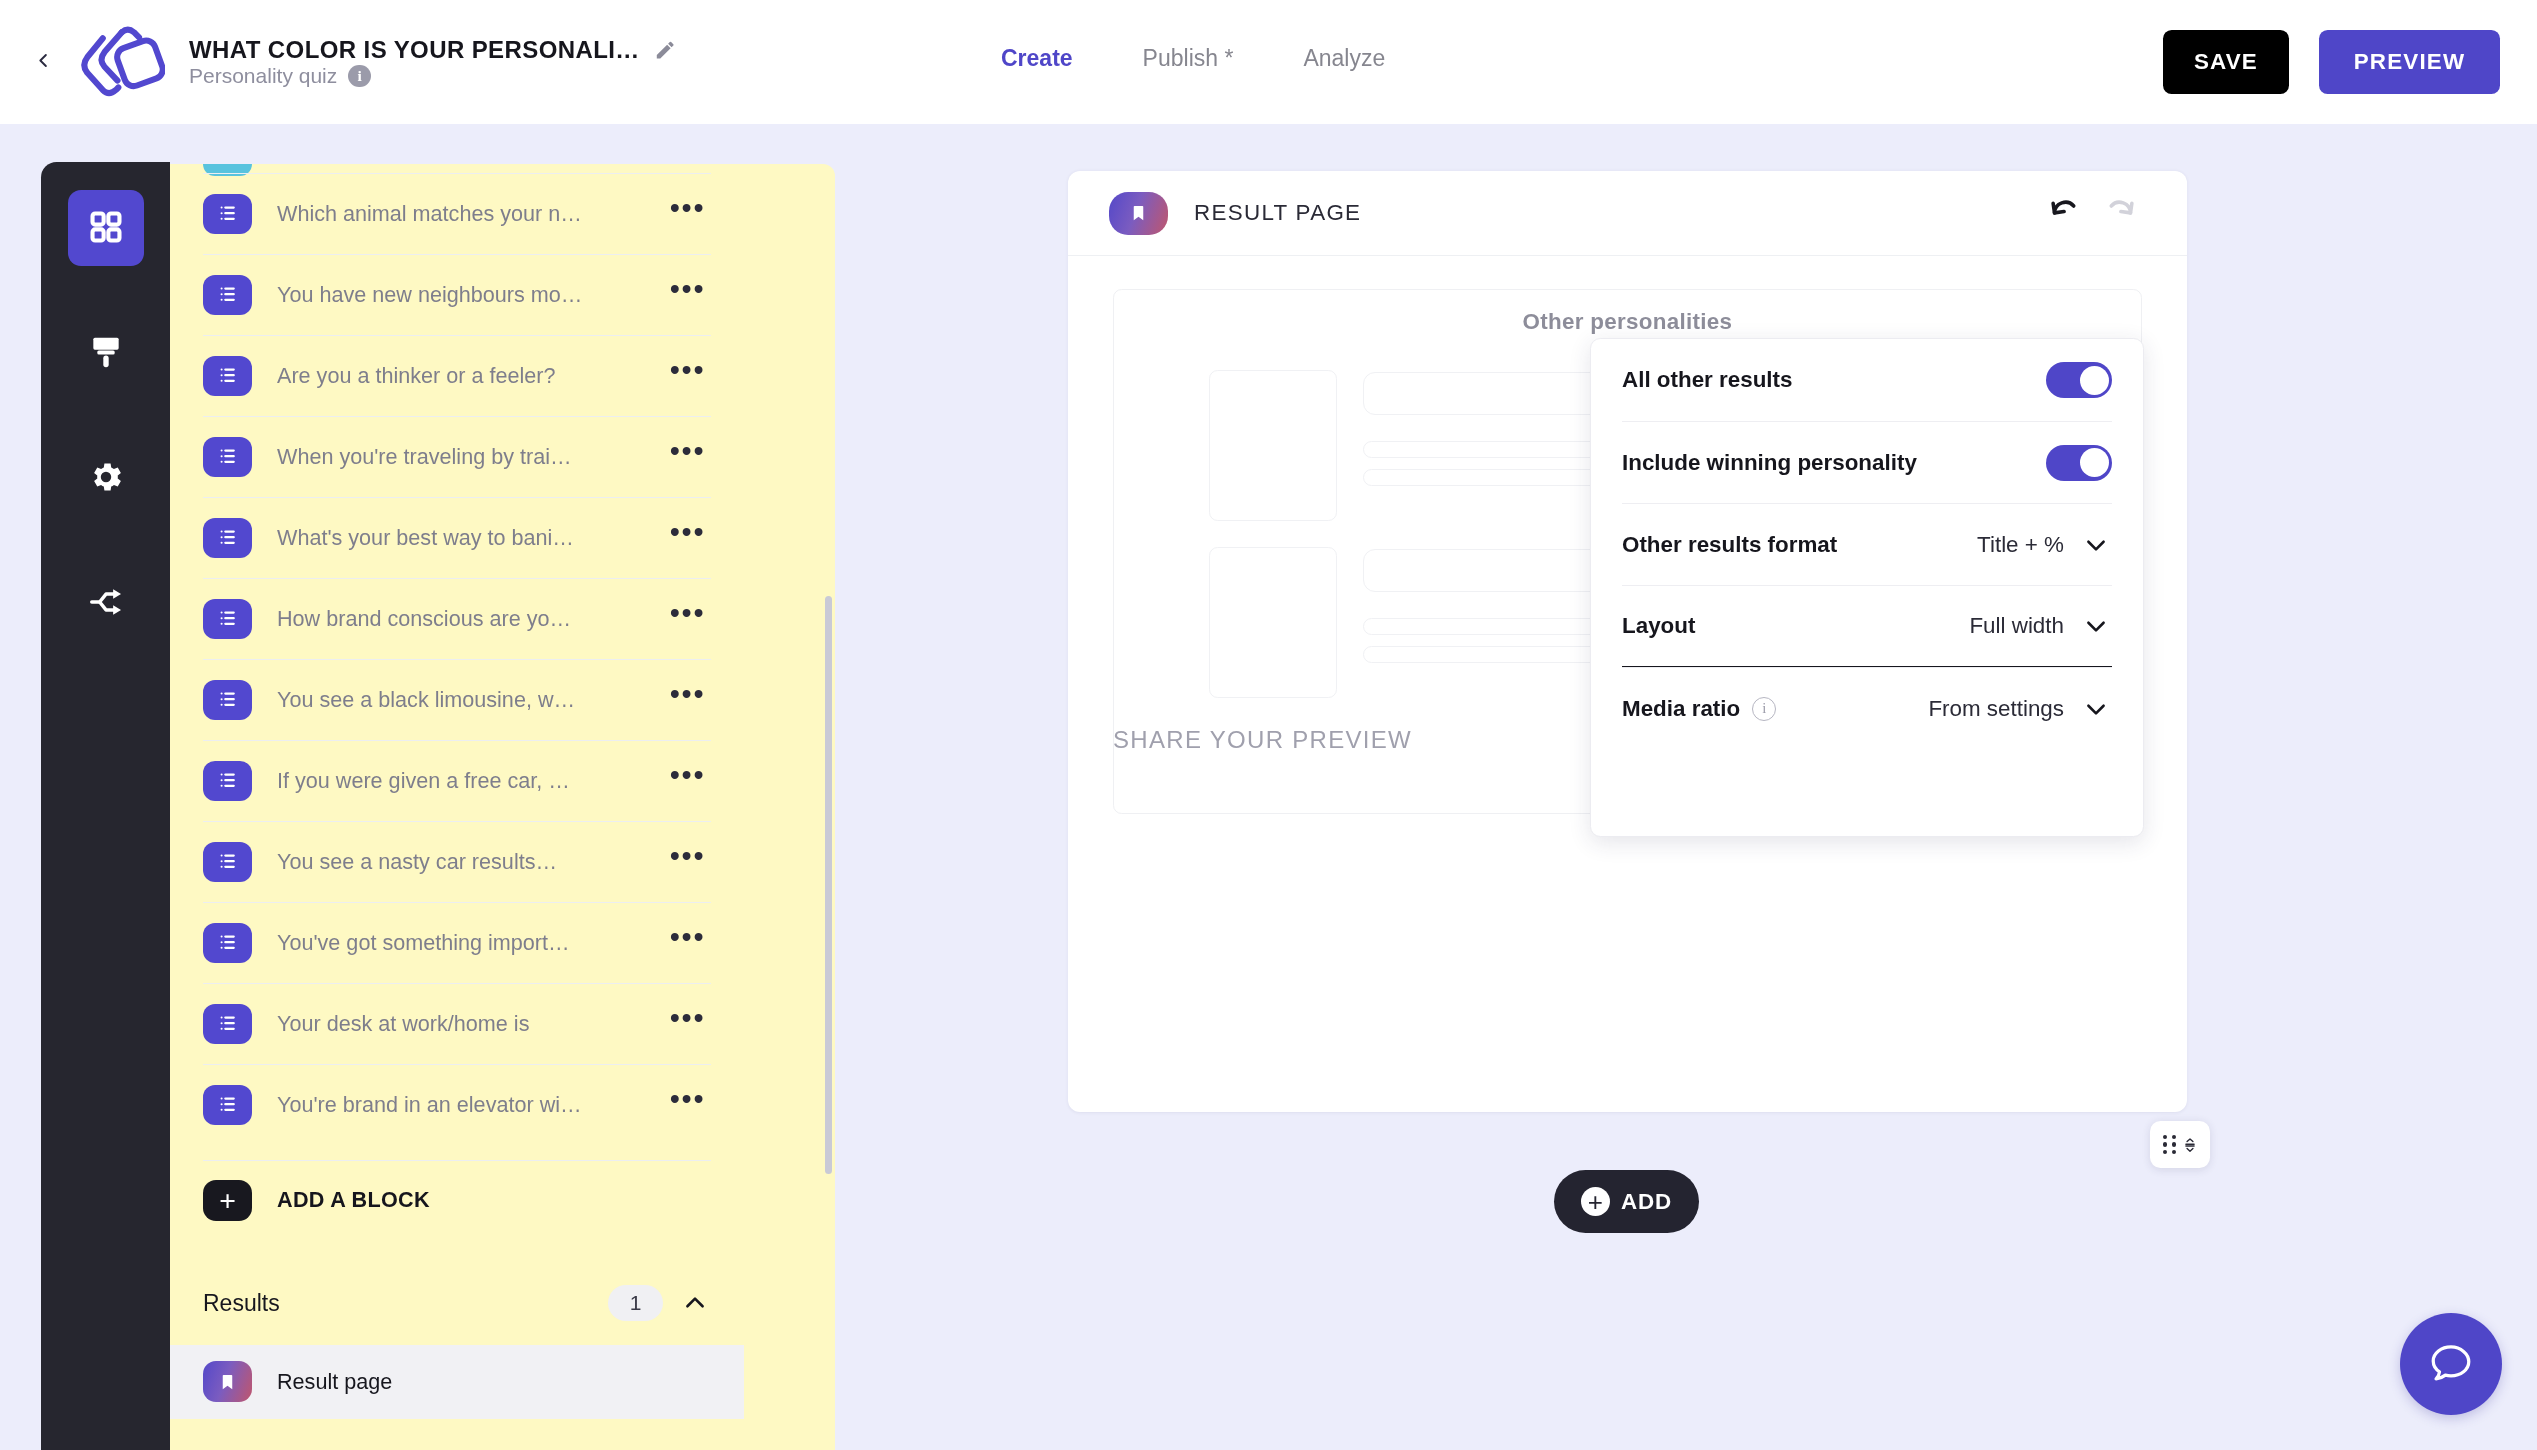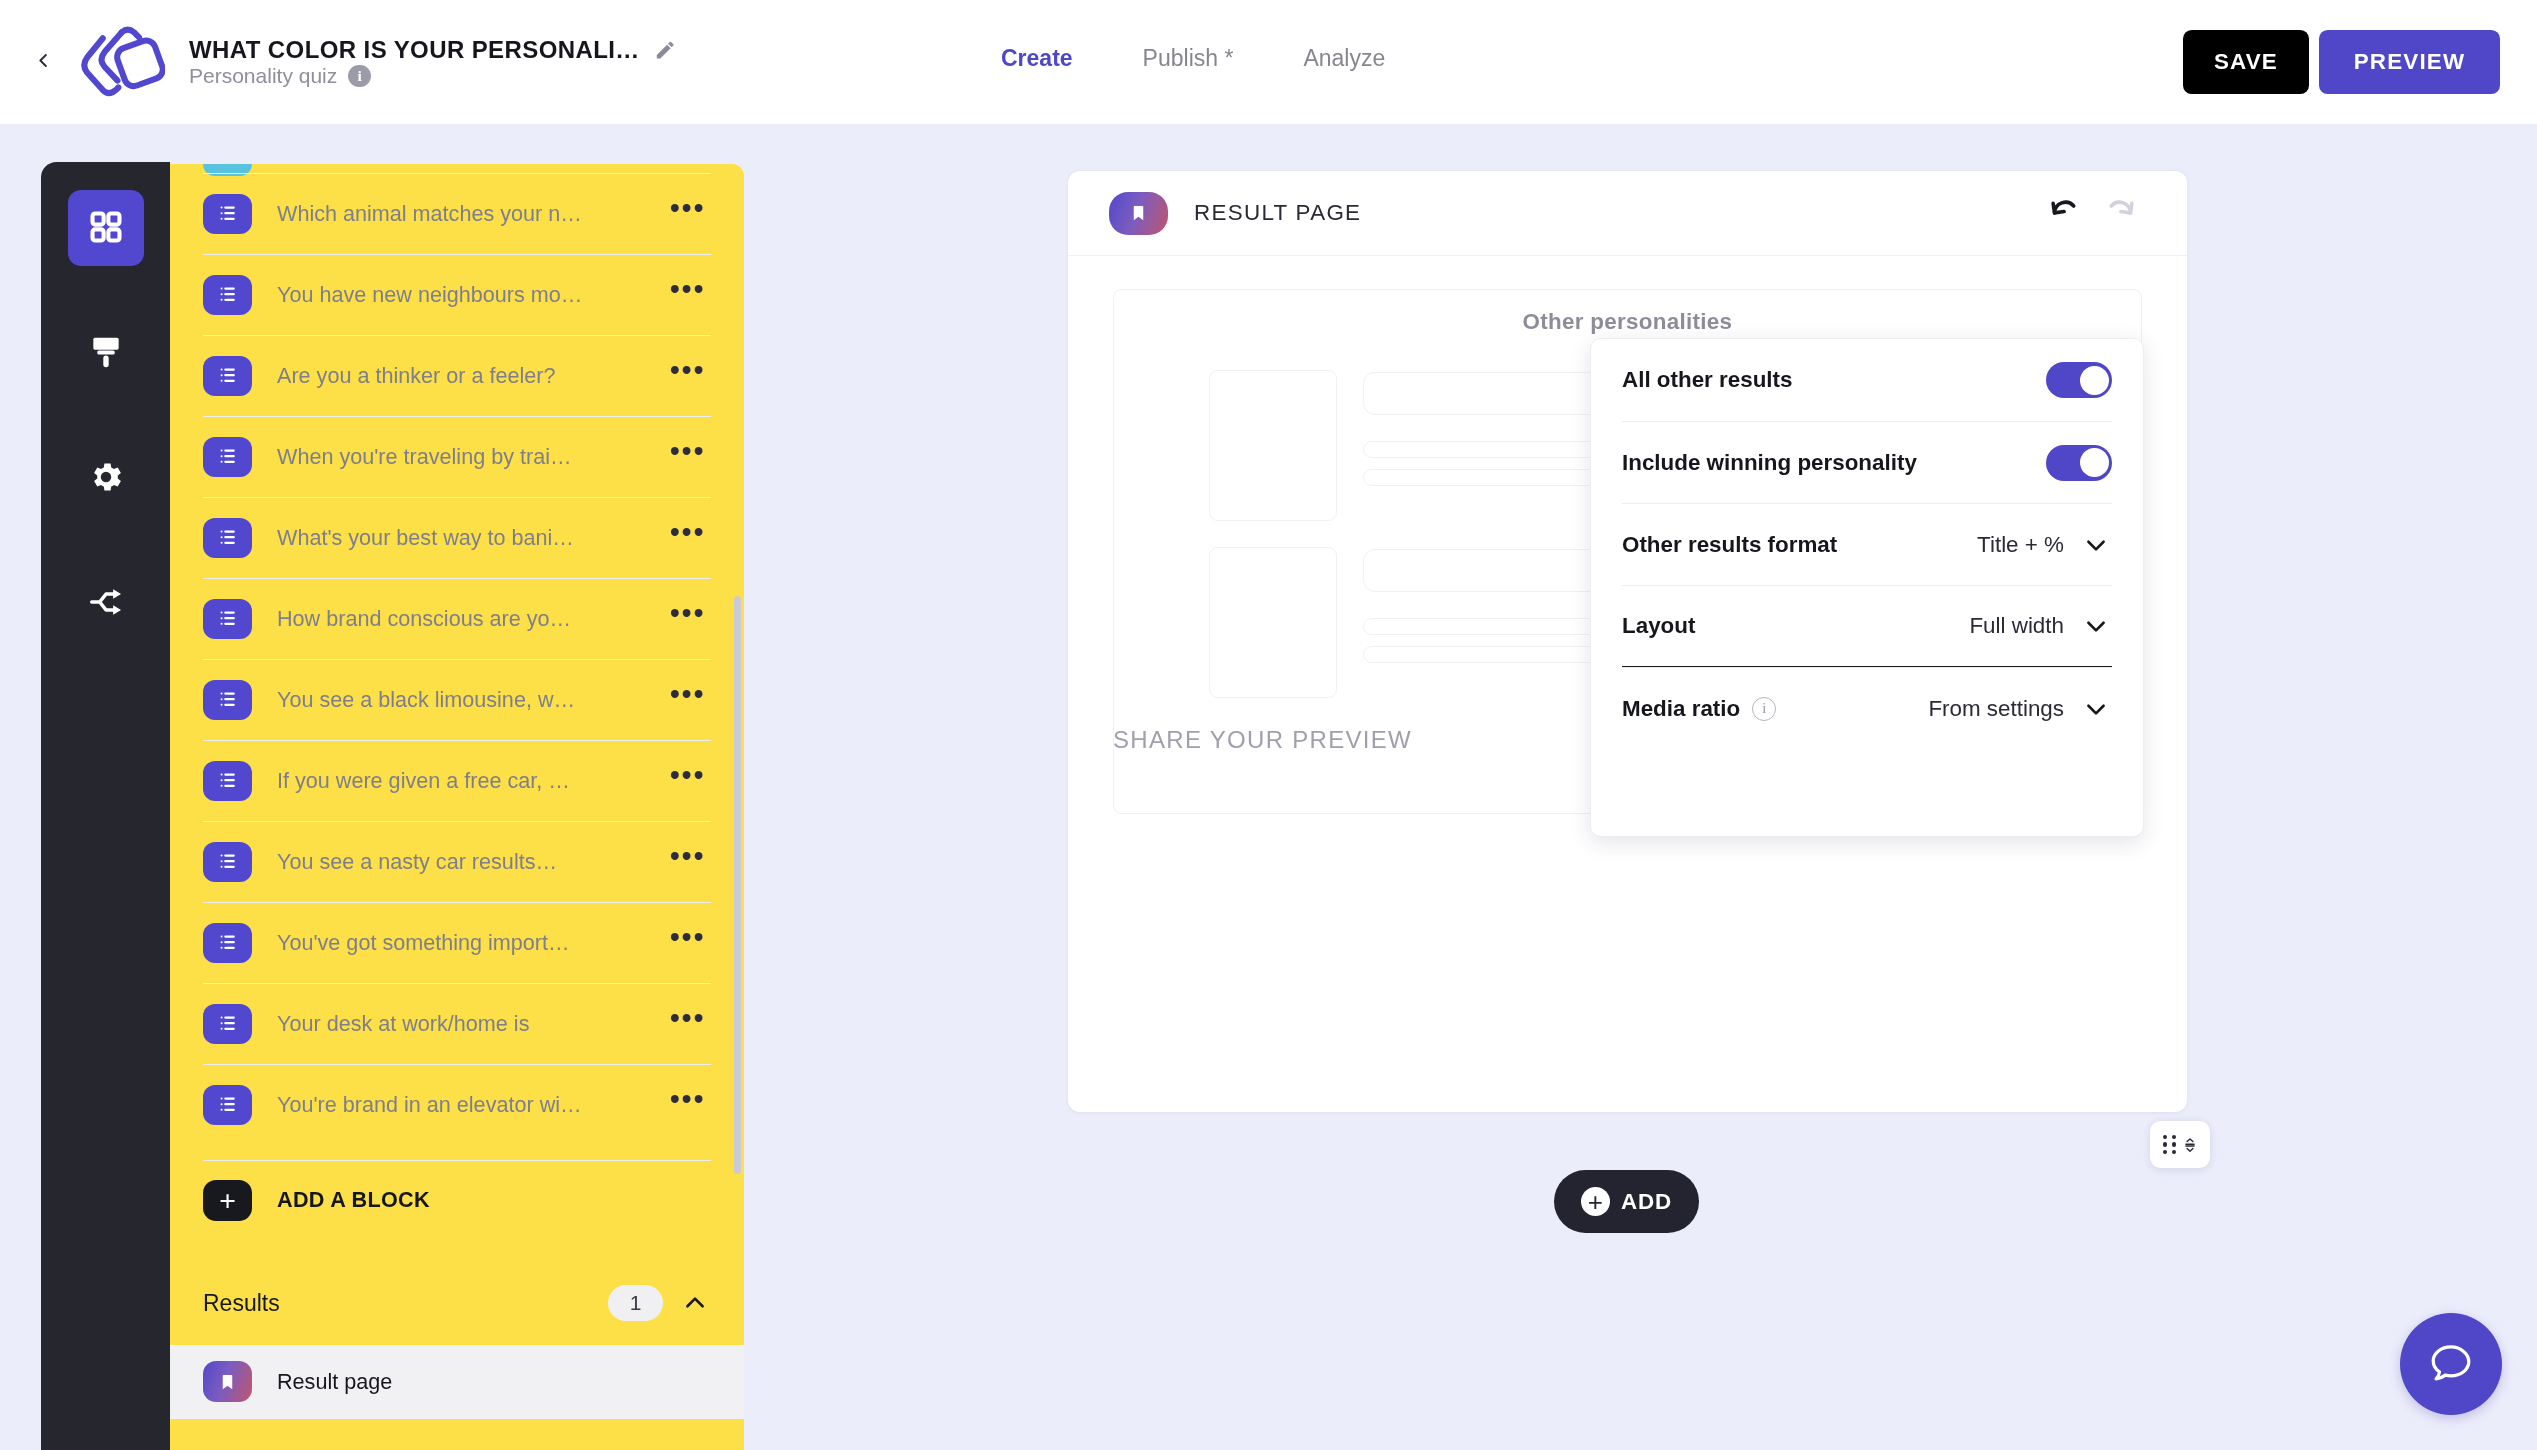--- a/index.html
+++ b/index.html
@@ -45,21 +45,21 @@
   .nav-tabs {
     position: absolute; left: 1001px; top: 0; height: 116px;
     display: flex; align-items: center; gap: 70px;
   }
   .nav-tab {
     font-size: 23px; color: #86868f; cursor: pointer; white-space: nowrap;
   }
   .nav-tab.active { color: #4f46c8; font-weight: bold; }
   .top-actions {
     position: absolute; right: 38px; top: 0; height: 124px;
-    display: flex; align-items: center; gap: 10px; margin-left: 36px;
+    display: flex; align-items: center; gap: 30px; margin-left: 36px;
   }
   .btn {
     height: 64px; border-radius: 8.6px; border: none;
     font-size: 22.4px; font-weight: bold; letter-spacing: 1.2px;
     color: #fff; cursor: pointer; padding: 0 31px;
     font-family: "Liberation Sans", sans-serif;
   }
   .btn-save { background: #000000; min-width: 116px; }
   .btn-preview { background: #4f46c8; min-width: 181px; }
 
@@ -78,22 +78,22 @@
     color: #ffffff; cursor: pointer;
   }
   .rail-btn.active { background: #5248cf; }
   .rail-btn svg { width: 38px; height: 38px; }
   .rail-sp1 { height: 28px; }
   .rail-sp { height: 49px; }
 
   
   .panel {
     position: absolute; left: 170px; top: 164px;
-    width: 574px; height: 1286px;
-    background: #fde047;
+    width: 665px; height: 1286px;
+    background: #fef9c3;
     border-top-right-radius: 12px;
     overflow: hidden;
     z-index: 25;
   }
   .panel-scrollarea {
     position: absolute; left: 0; top: 0; width: 574px; height: 1286px;
   }
   .blk-row {
     position: relative;
     height: 81px; margin: 0 33px 0 33px;

